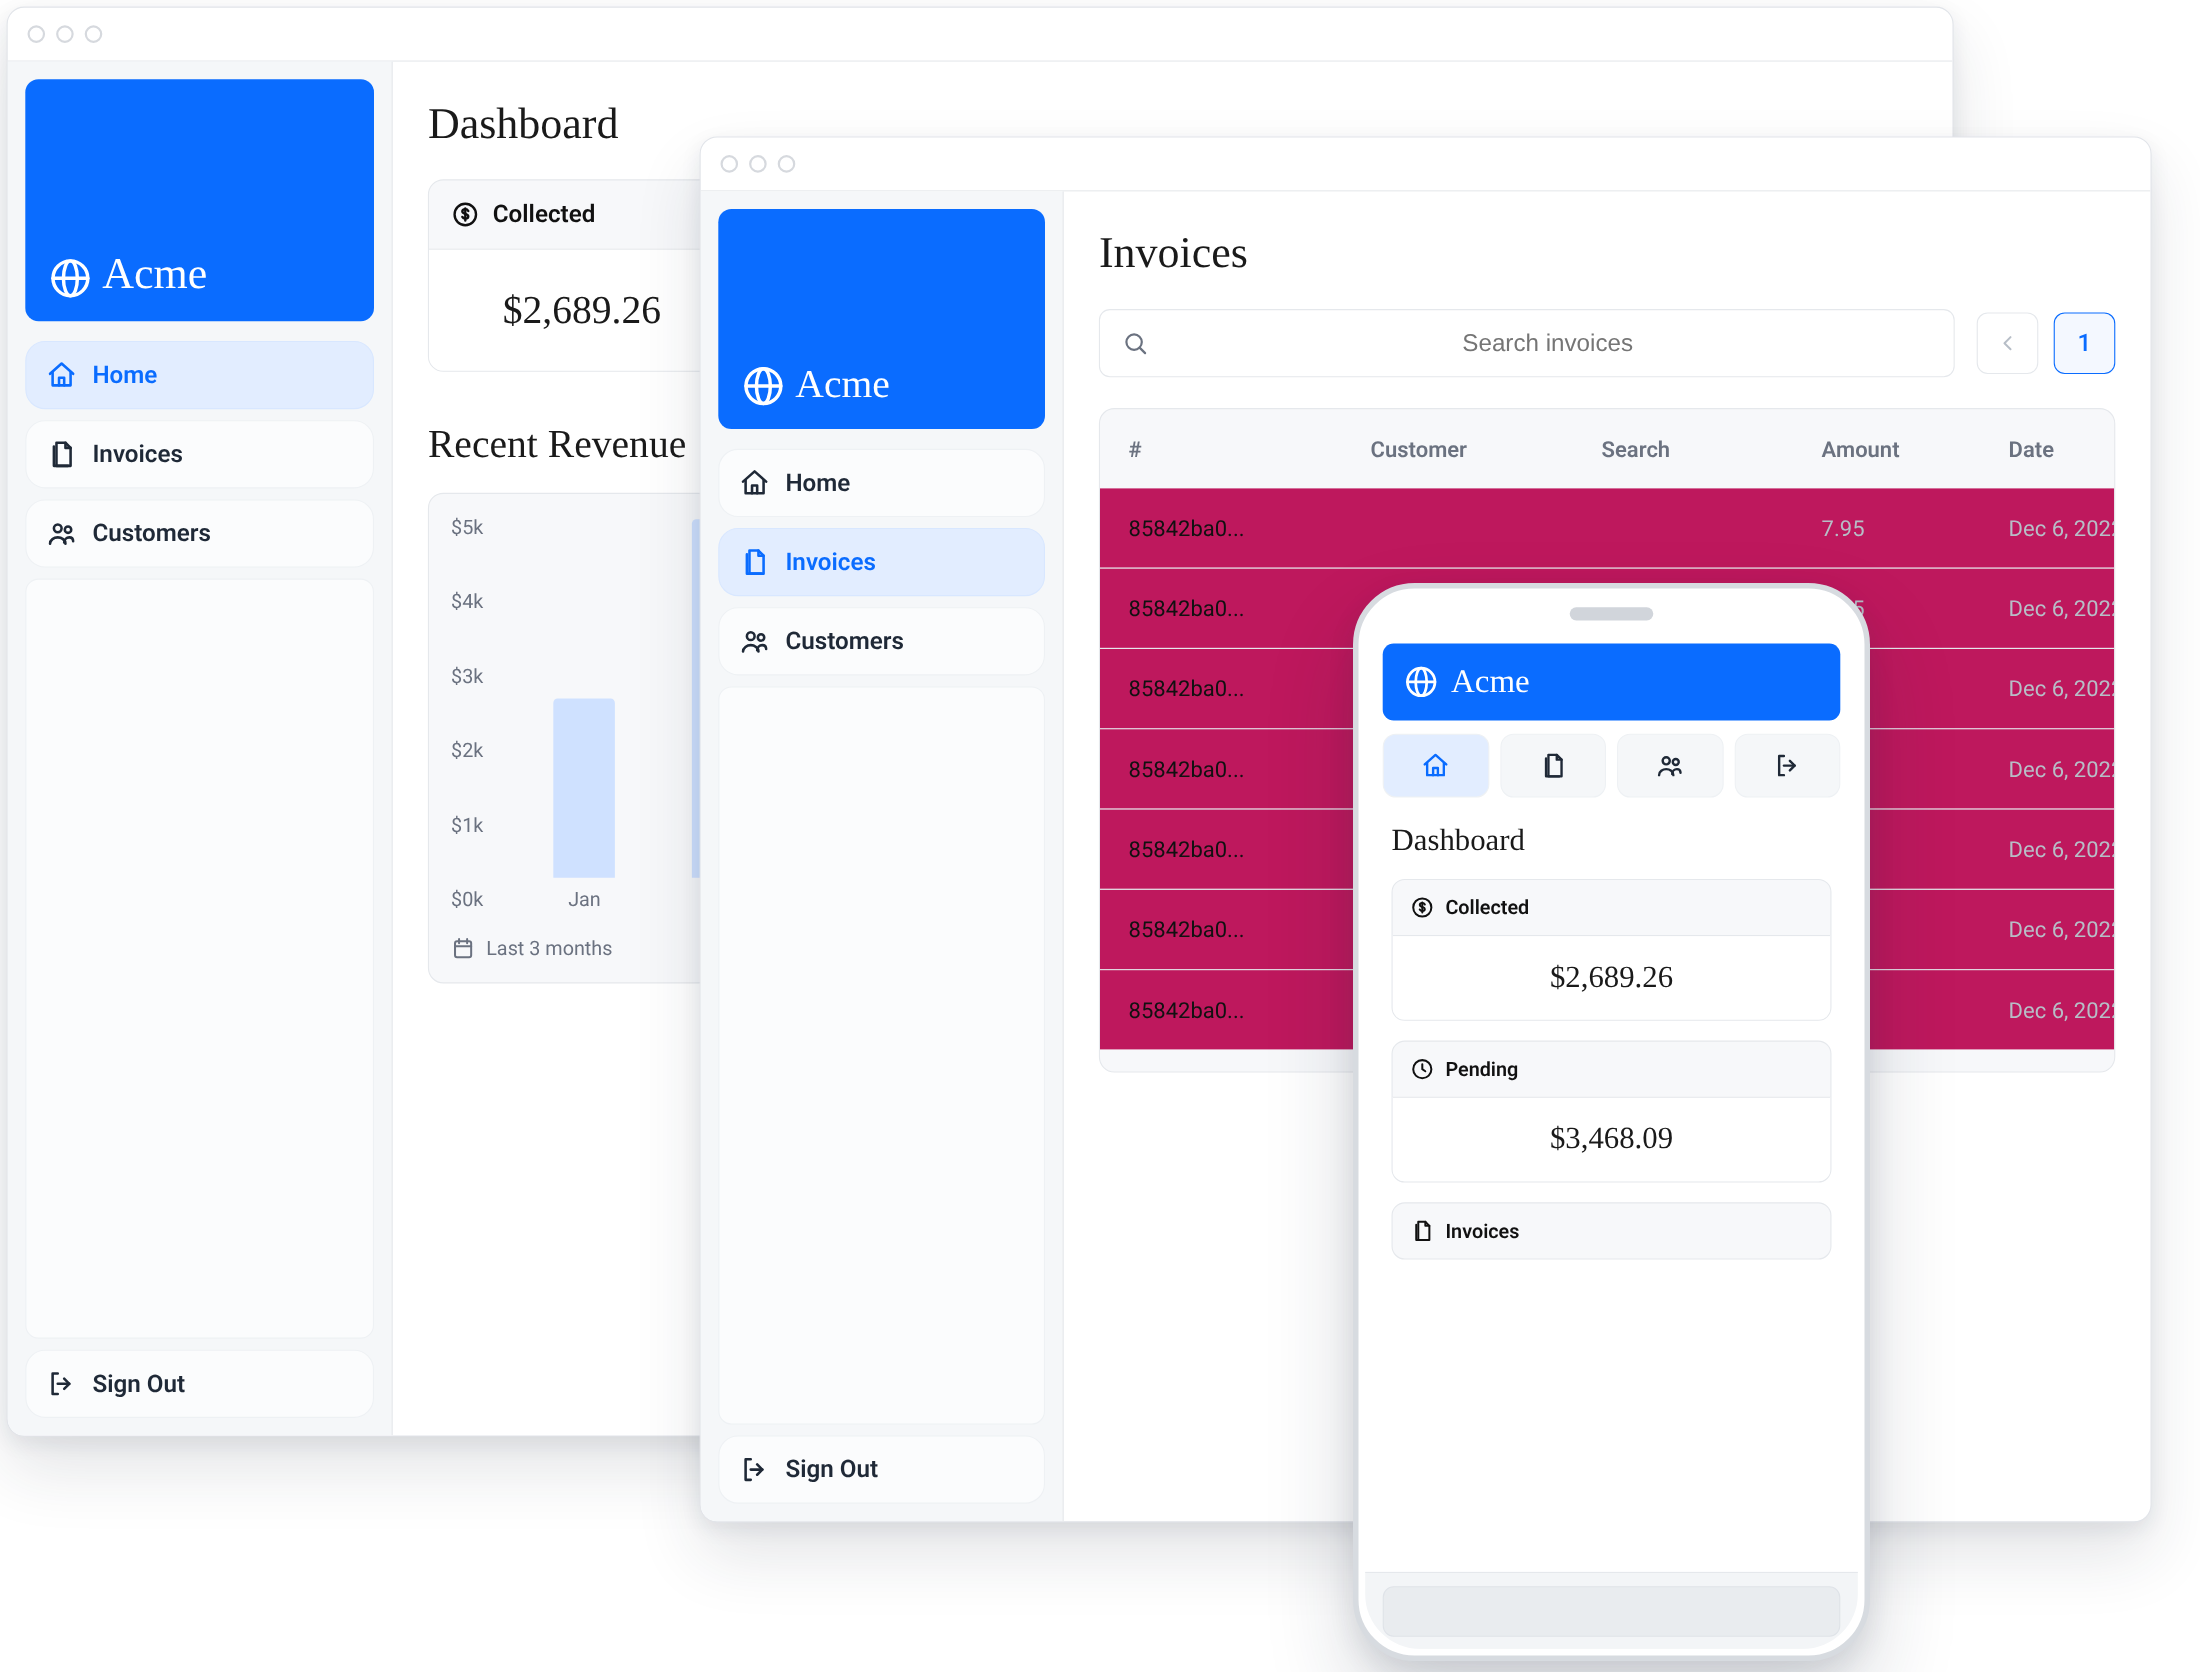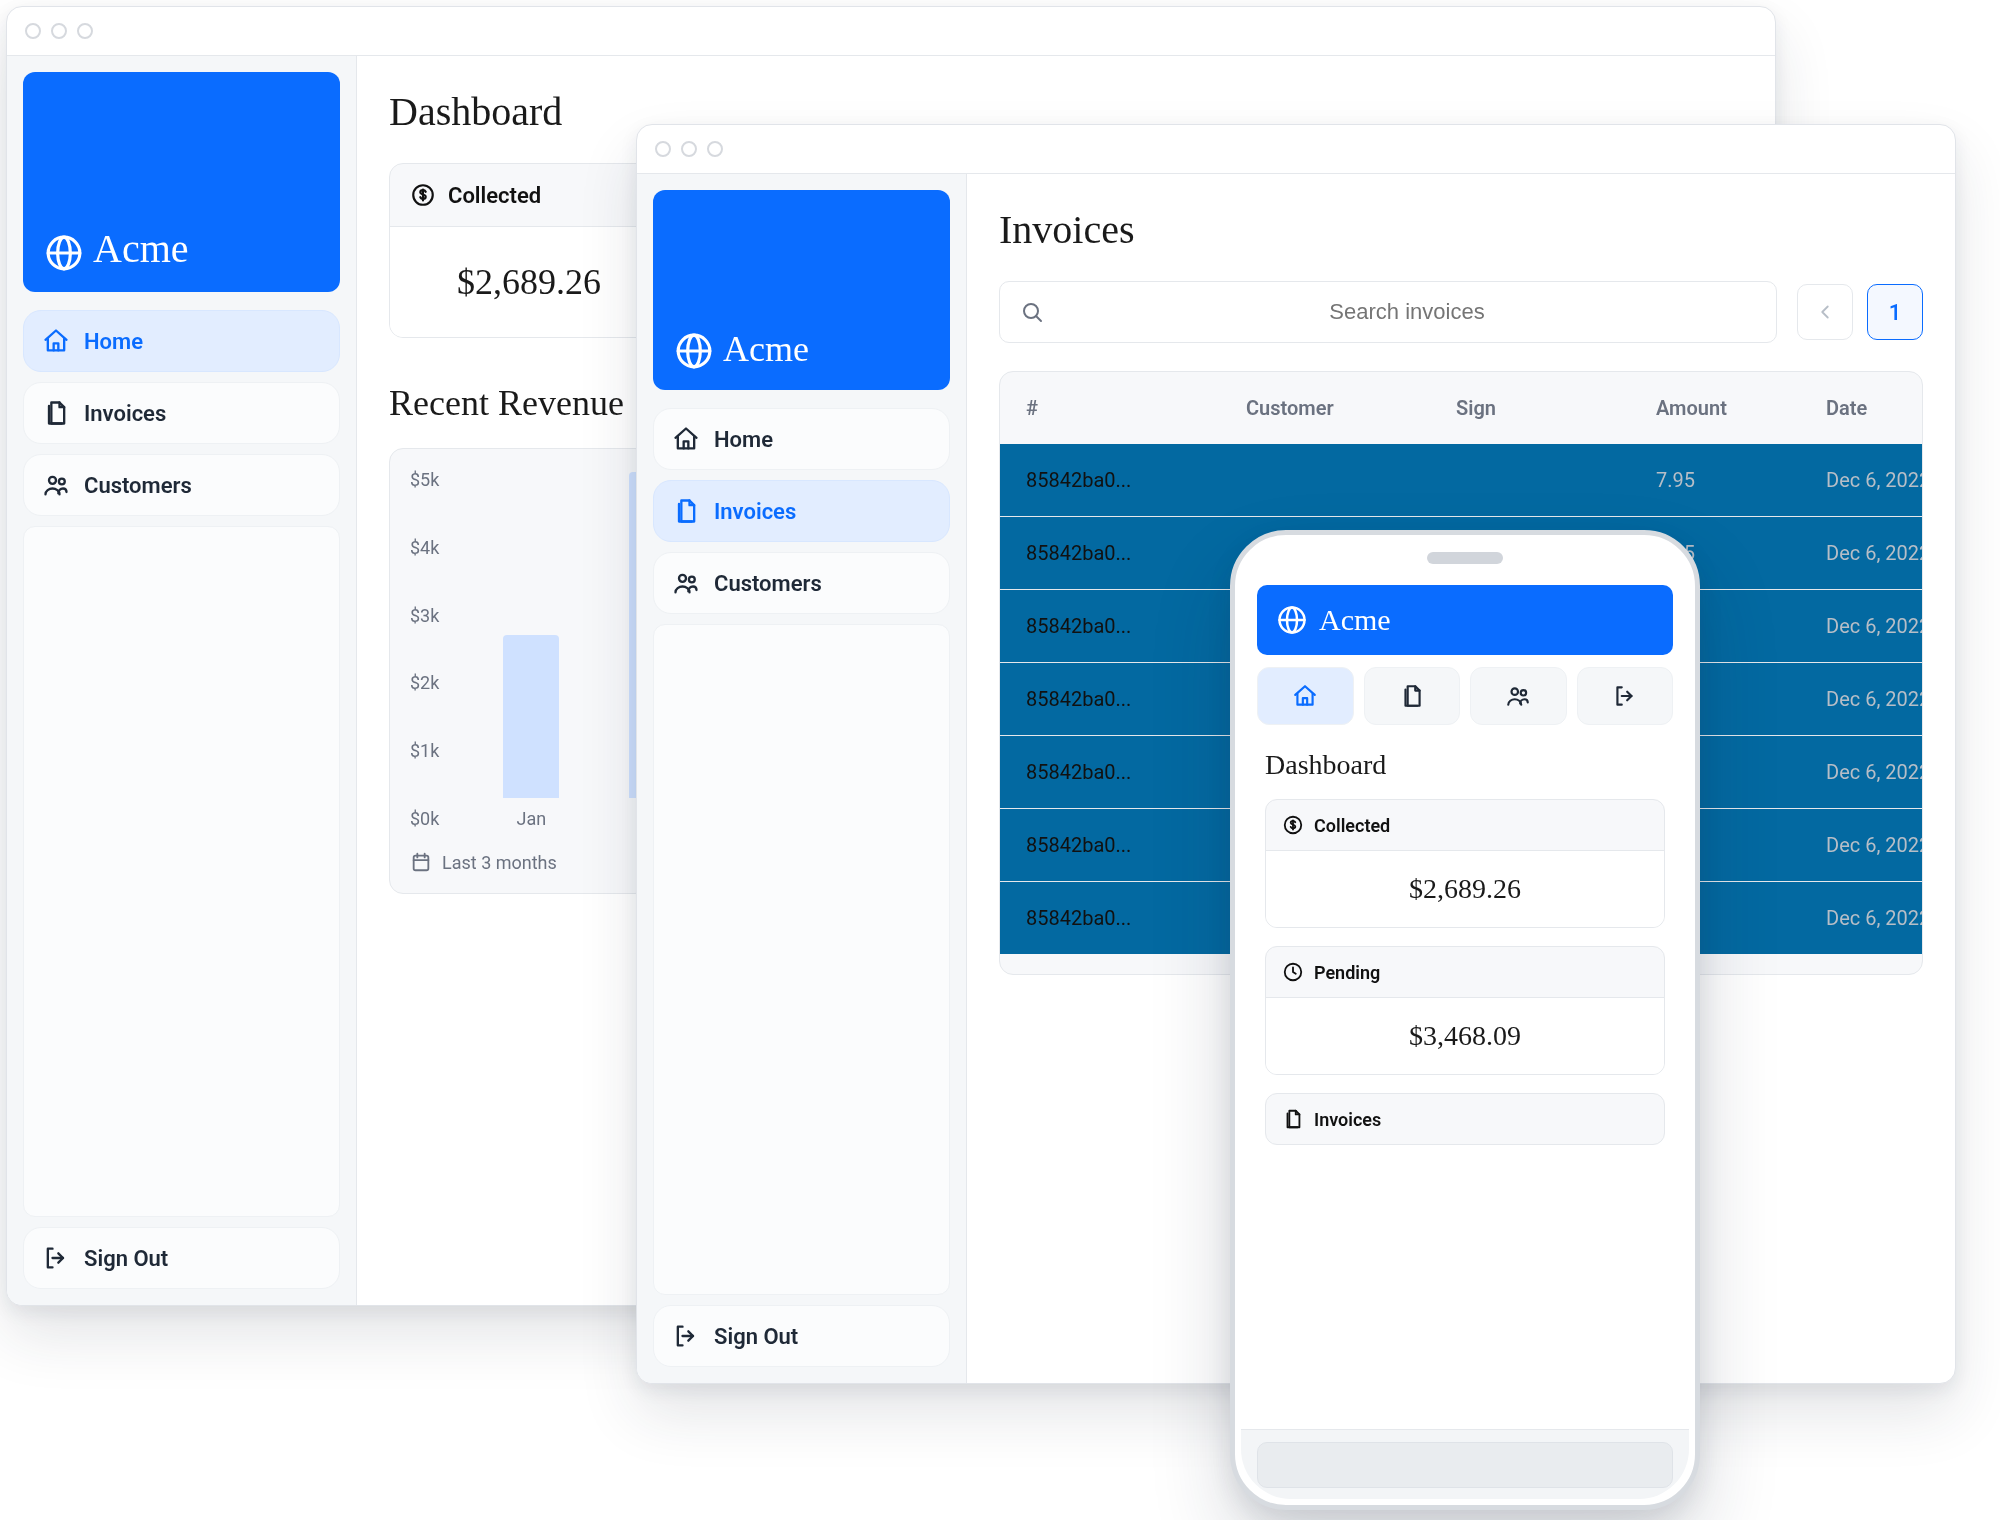--- a/index.html
+++ b/index.html
@@ -196,21 +196,21 @@
   }
   .thead, .trow {
     display: grid;
     grid-template-columns: 220px 210px 200px 170px 200px 40px;
     align-items: center;
     padding: 24px 26px;
     font-size: 20px;
   }
   .thead { color: #6b7280; font-weight: 600; }
   .trow {
-    background: #0369a1;
+    background: #be185d;
     border-top: 1px solid var(--line);
   }
   .trow:first-of-type { border-top: none; }
   .trow .id { color: #111; }
   .trow .amt-faint { color: var(--faint); }
   .trow .date-faint { color: #b7bec7; }
 
   
   .phone {
     position: absolute;
@@ -509,21 +509,21 @@
           <div class="pbtn active">
             <span>1</span>
           </div>
         </div>
       </div>
 
       <div class="table-card">
         <div class="thead">
           <span>#</span>
           <span>Customer</span>
-          <span>Sign</span>
+          <span>Search</span>
           <span>Amount</span>
           <span>Date</span>
           <span></span>
         </div>
         <div id="invoice-rows">
             <div class="trow">
               <span class="id">85842ba0...</span>
               <span></span>
               <span></span>
               <span class="amt-faint">7.95</span>

